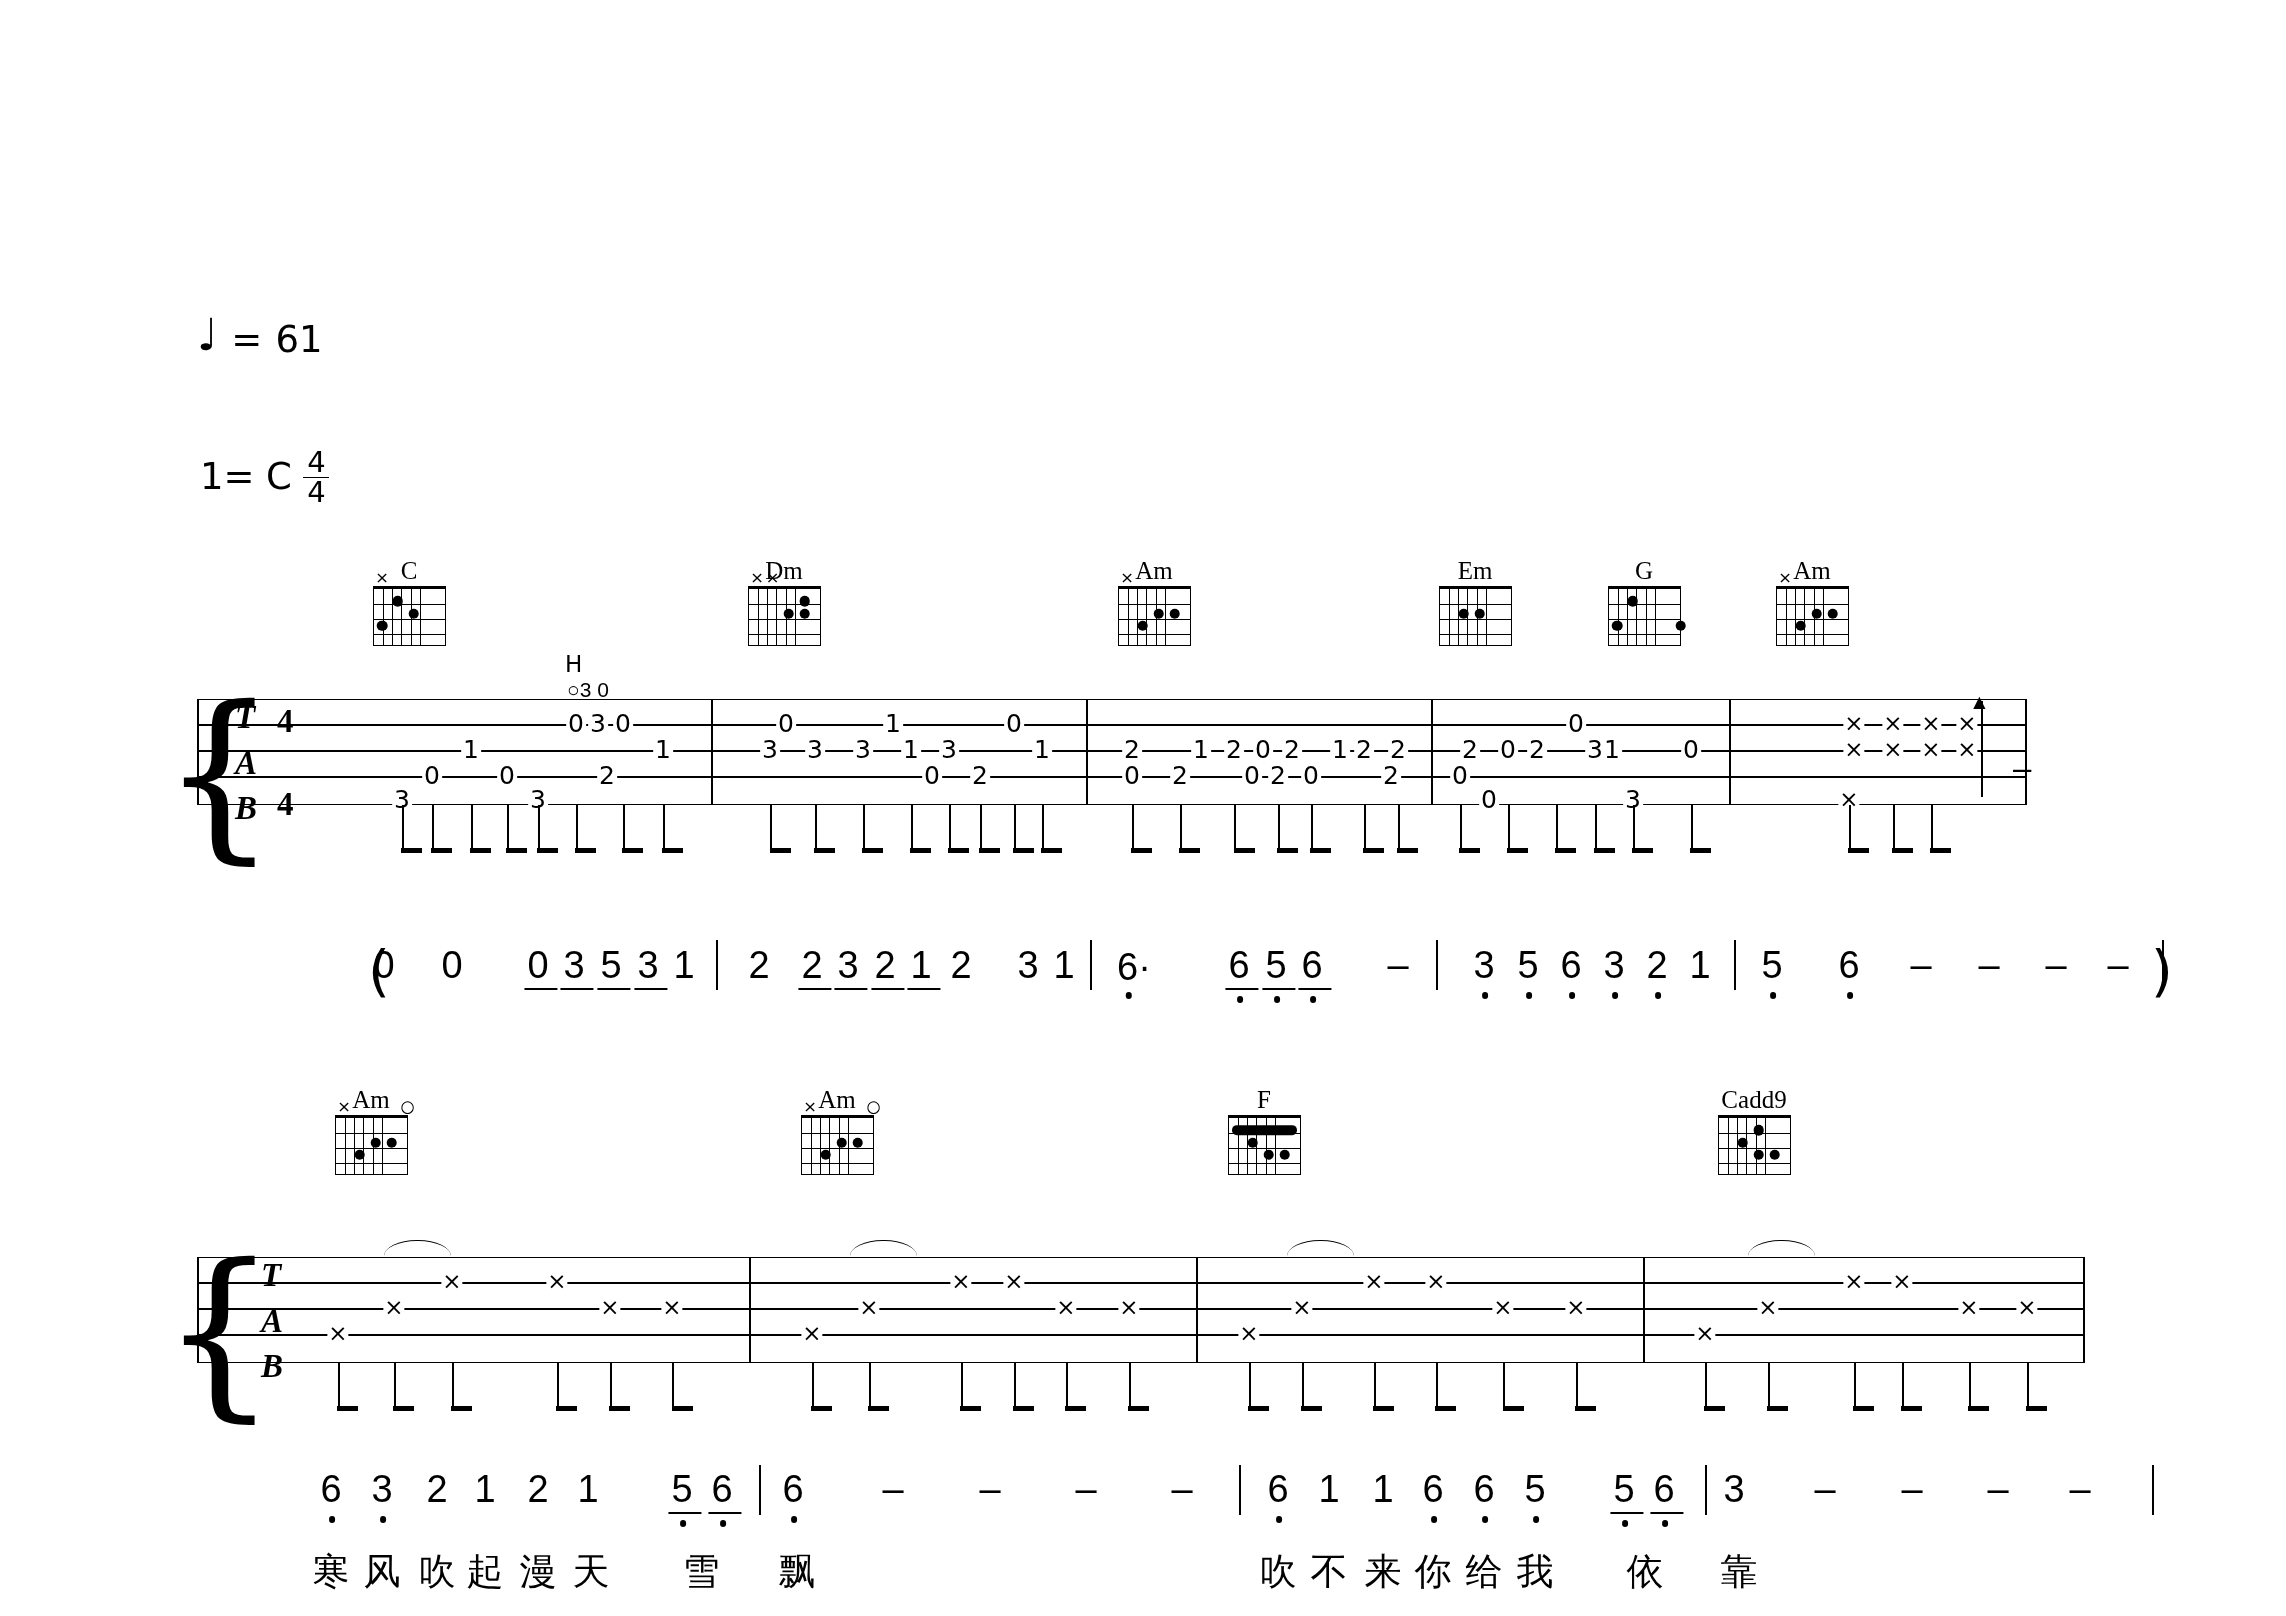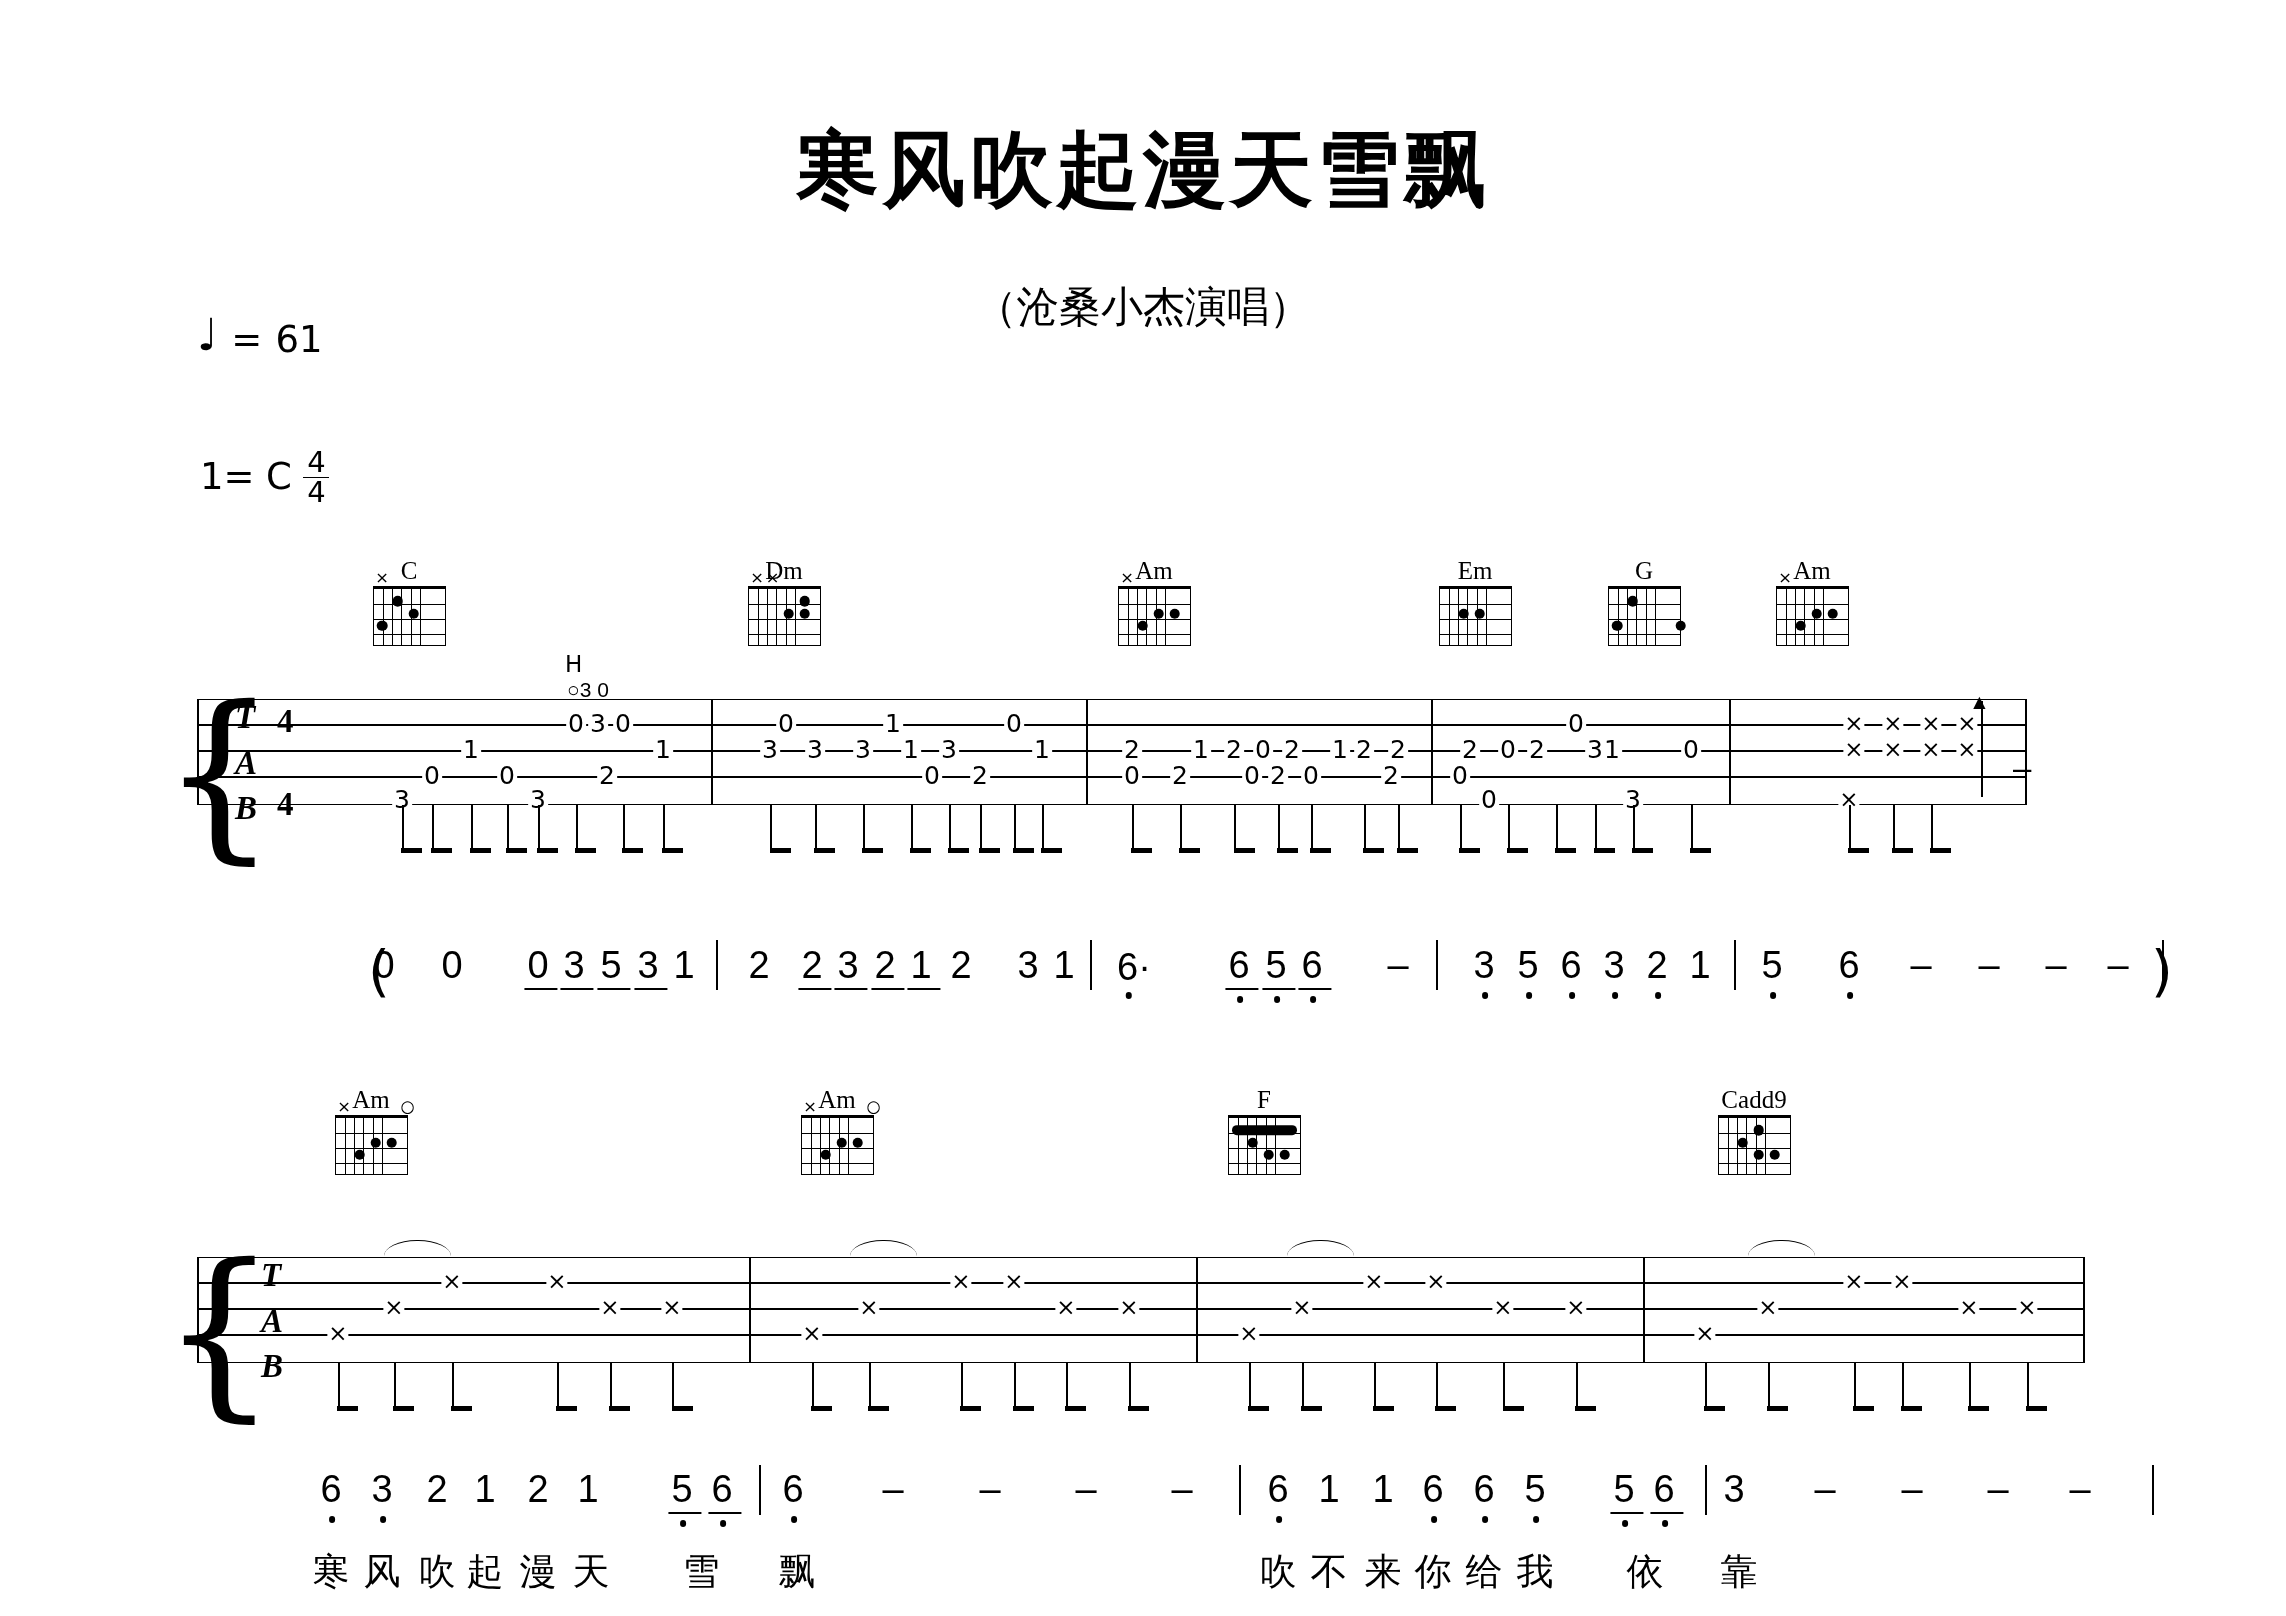--- a/index.html
+++ b/index.html
@@ -222,22 +222,20 @@
     font-size: 56px;
     font-family: "DejaVu Sans", sans-serif;
     transform: translate(-50%,-50%);
   }
 </style>
 </head>
 <body>
 
 <div class="sheet">
 
-  <div class="title">寒风吹起漫天雪飘</div>
-  <div class="subtitle">（沧桑小杰演唱）</div>
 
   <div class="tempo">
     <span class="note-glyph">♩</span>
     <span>=</span>
     <span>61</span>
   </div>
 
   <div class="keysig">
     <span>1=</span>
     <span>C</span>

